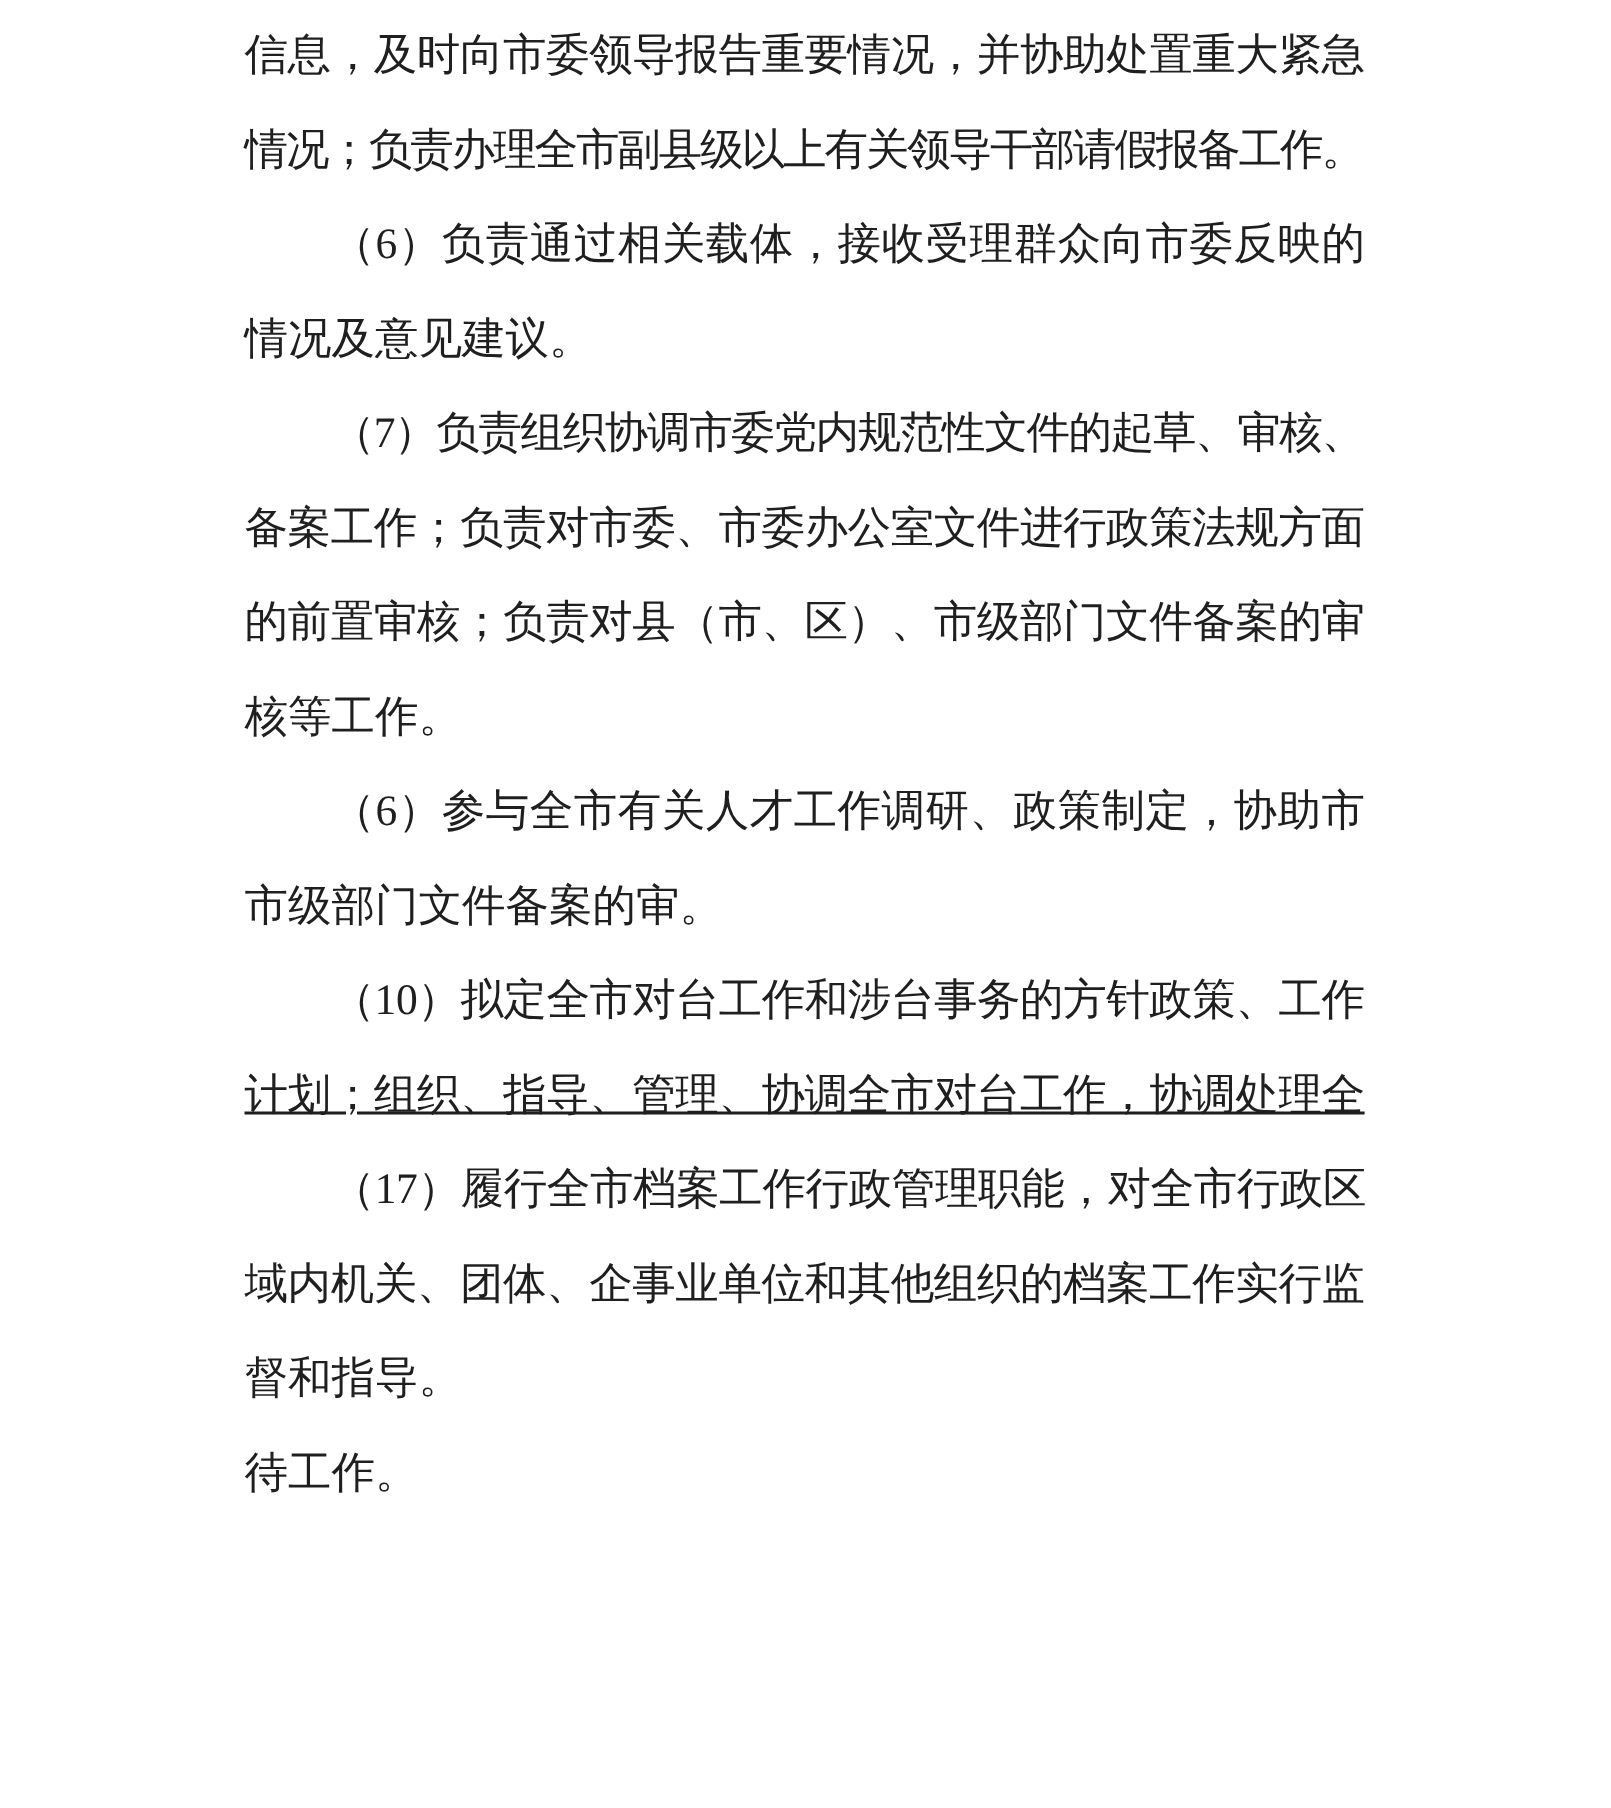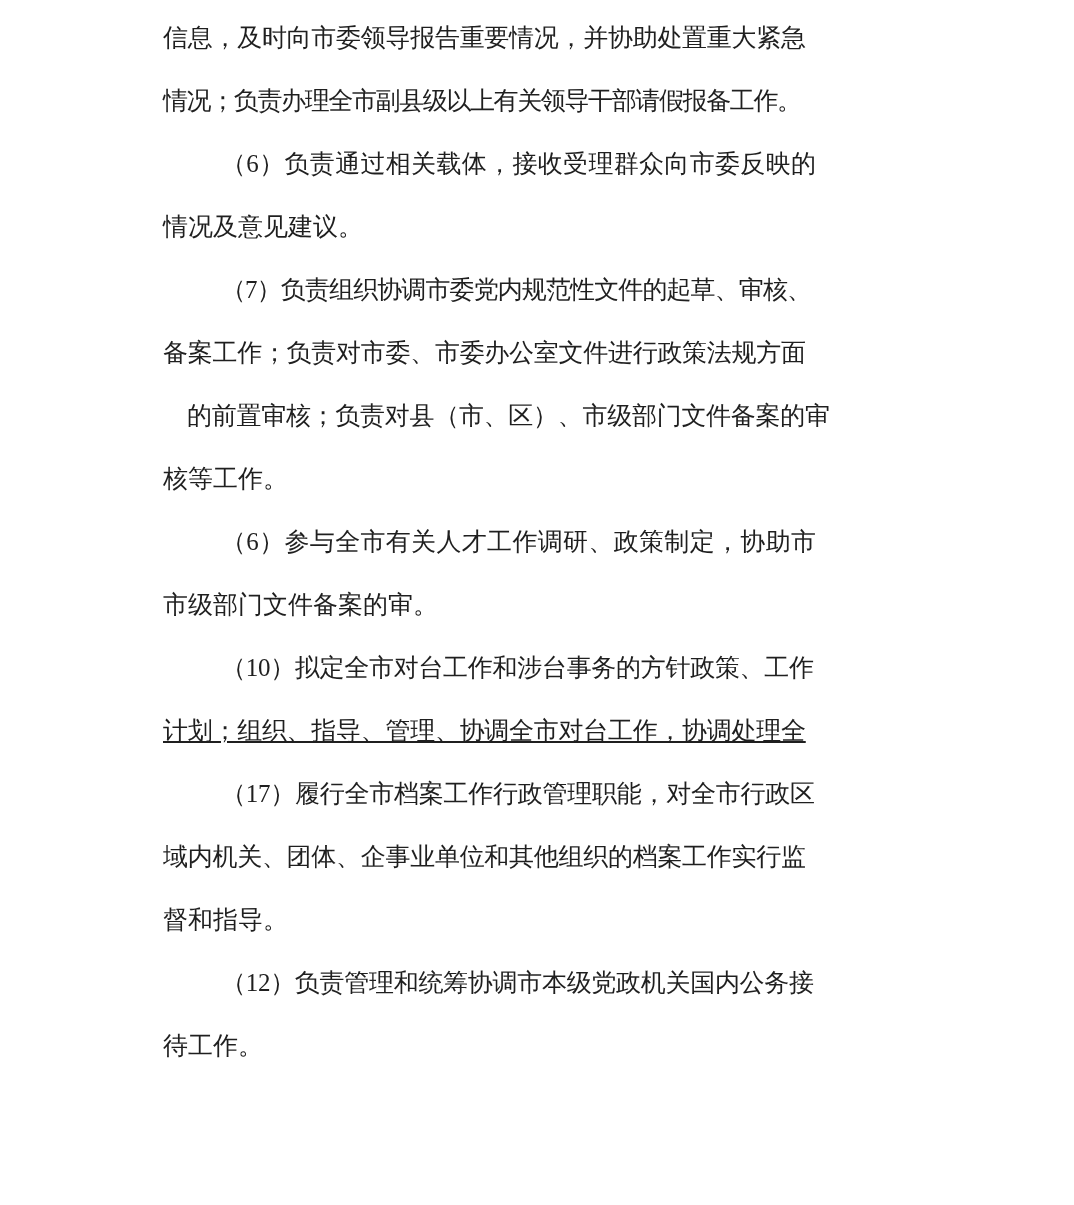--- a/index.html
+++ b/index.html
@@ -11,21 +11,21 @@
     height: 1205px;
     background: #ffffff;
     overflow: hidden;
   }
   .page {
     box-sizing: border-box;
     width: 1074px;
     height: 1205px;
     padding: 6px 164px 0 163px;
     font-family: "Liberation Serif", "DejaVu Serif", serif;
-    font-size: 25px;
+    font-size: 29px;
     color: #1f1f1f;
   }
   .doc-body {
     width: 100%;
   }
   .line {
     height: 63px;
     line-height: 63px;
     white-space: nowrap;
     text-align: left;
@@ -41,25 +41,24 @@
 <body style="background: rgb(255, 255, 255);">
 
 <div class="page" style="color: rgb(31, 31, 31);">
   <div class="doc-body">
       <div class="line stretch"><span class="line-text" style="letter-spacing: -0.28px;">信息，及时向市委领导报告重要情况，并协助处置重大紧急</span></div>
       <div class="line stretch"><span class="line-text" style="letter-spacing: -1.38462px; text-align: center;">情况；负责办理全市副县级以上有关领导干部请假报备工作。</span></div>
       <div class="line indent stretch"><span class="line-text" style="letter-spacing: 0.326087px;">（6）负责通过相关载体，接收受理群众向市委反映的</span></div>
       <div class="line"><span class="line-text">情况及意见建议。</span></div>
       <div class="line indent stretch"><span class="line-text" style="letter-spacing: -0.895833px;">（7）负责组织协调市委党内规范性文件的起草、审核、</span></div>
       <div class="line stretch"><span class="line-text" style="letter-spacing: -0.28px;">备案工作；负责对市委、市委办公室文件进行政策法规方面</span></div>
-      <div class="line stretch"><span class="line-text" style="letter-spacing: -0.28px; margin-left: 24px;">的前置审核；负责对县（市、区）、市级部门文件备案的审</span></div>
+      <div class="line stretch"><span class="line-text" style="letter-spacing: -0.28px;">的前置审核；负责对县（市、区）、市级部门文件备案的审</span></div>
       <div class="line"><span class="line-text">核等工作。</span></div>
       <div class="line indent stretch"><span class="line-text" style="letter-spacing: 0.326087px;">（6）参与全市有关人才工作调研、政策制定，协助市</span></div>
       <div class="line"><span class="line-text">市级部门文件备案的审。</span></div>
       <div class="line indent stretch"><span class="line-text" style="letter-spacing: -0.291667px;">（10）拟定全市对台工作和涉台事务的方针政策、工作</span></div>
       <div class="line stretch"><span class="line-text" style="letter-spacing: -0.28px; text-decoration: underline;">计划；组织、指导、管理、协调全市对台工作，协调处理全</span></div>
       <div class="line indent stretch"><span class="line-text" style="letter-spacing: -0.247396px;">（17）履行全市档案工作行政管理职能，对全市行政区</span></div>
       <div class="line stretch"><span class="line-text" style="letter-spacing: -0.28px;">域内机关、团体、企事业单位和其他组织的档案工作实行监</span></div>
       <div class="line"><span class="line-text">督和指导。</span></div>
-      <div class="line indent stretch"><span class="line-text" style="letter-spacing: -0.291667px;">（12）负责管理和统筹协调市本级党政机关国内公务接</span></div>
       <div class="line"><span class="line-text">待工作。</span></div>
     </div>
 </div>
 
 </body></html>

